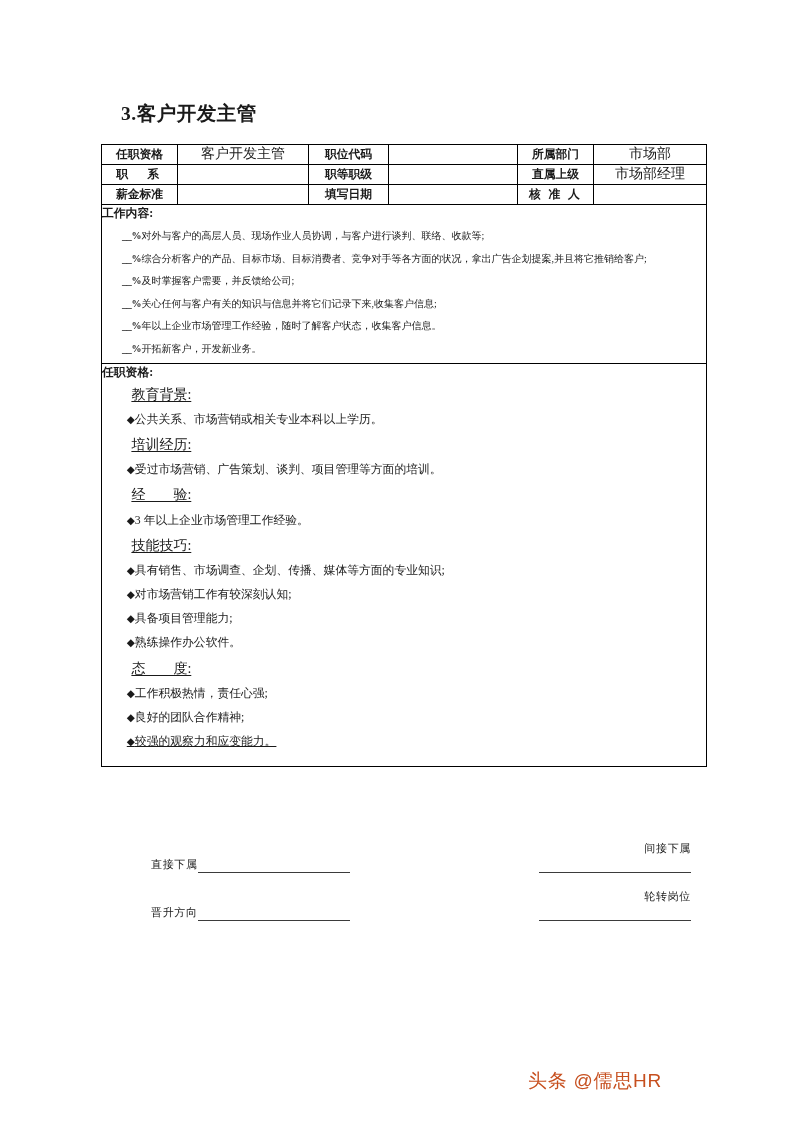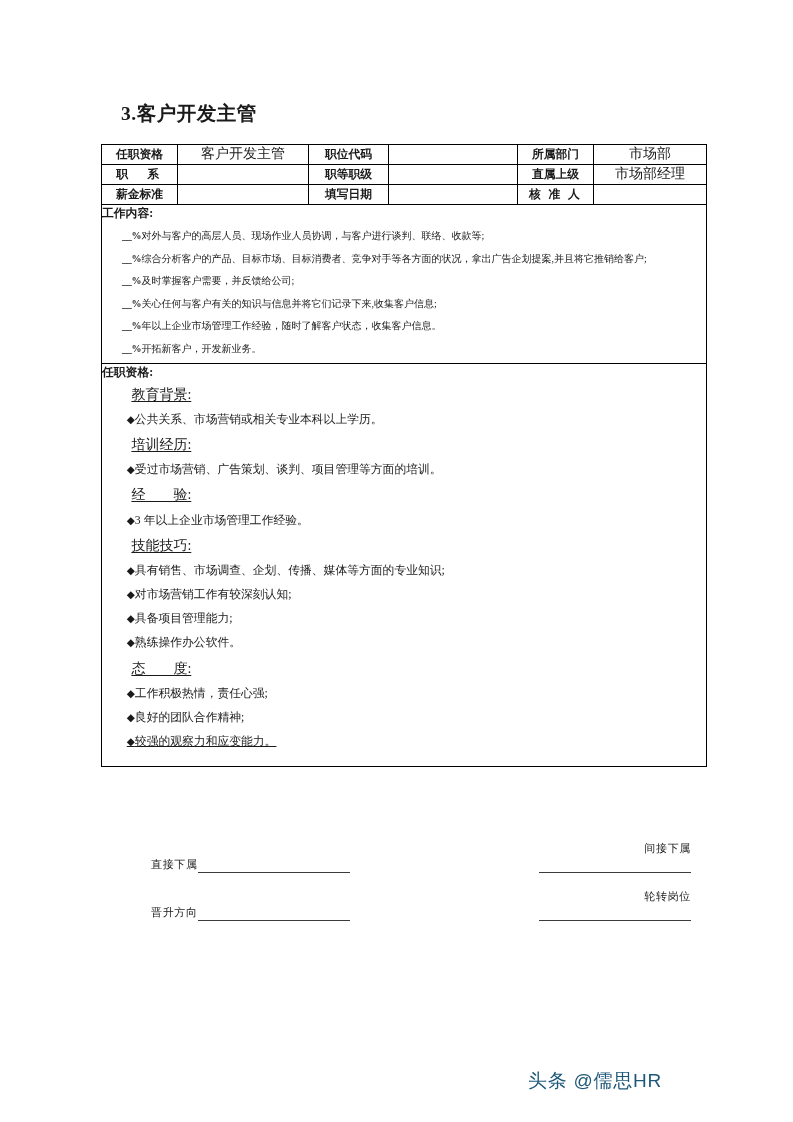--- a/index.html
+++ b/index.html
@@ -173,21 +173,21 @@
   }
   .foot-item.left  .foot-blank { width: 152px; }
   .foot-item.right .foot-blank { width: 152px; }
 
   
   .watermark {
     position: absolute;
     right: 44px;
     bottom: 28px;
     font-size: 19px;
-    color: #0c4a6e;
+    color: #c2410c;
     font-family: "Liberation Sans", "DejaVu Sans", sans-serif;
     letter-spacing: 0.04em;
     white-space: nowrap;
     opacity: 0.92;
   }
 </style>
 </head>
 <body>
 
 <div class="page">

